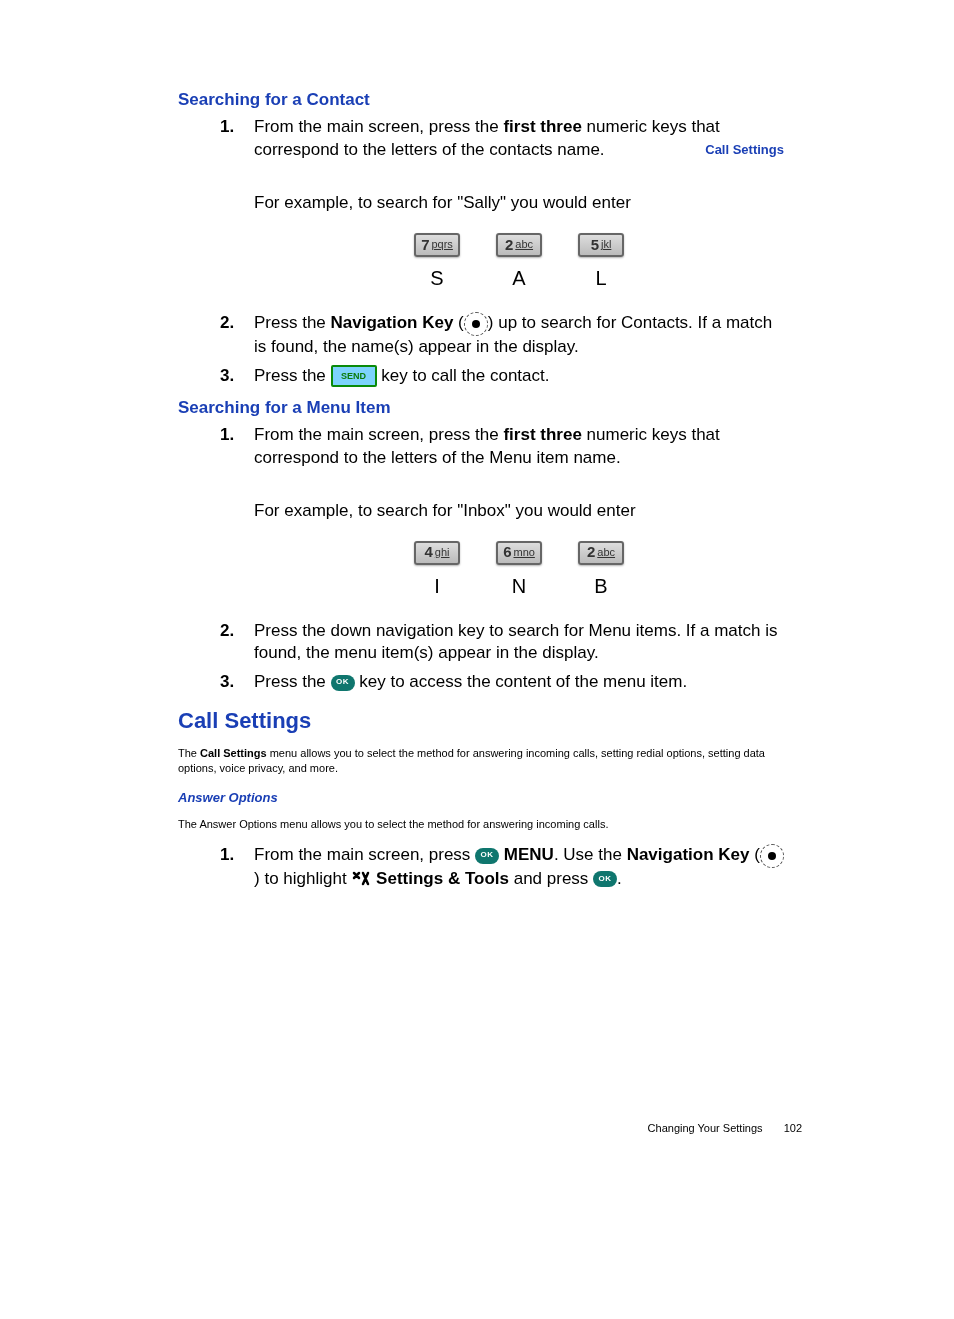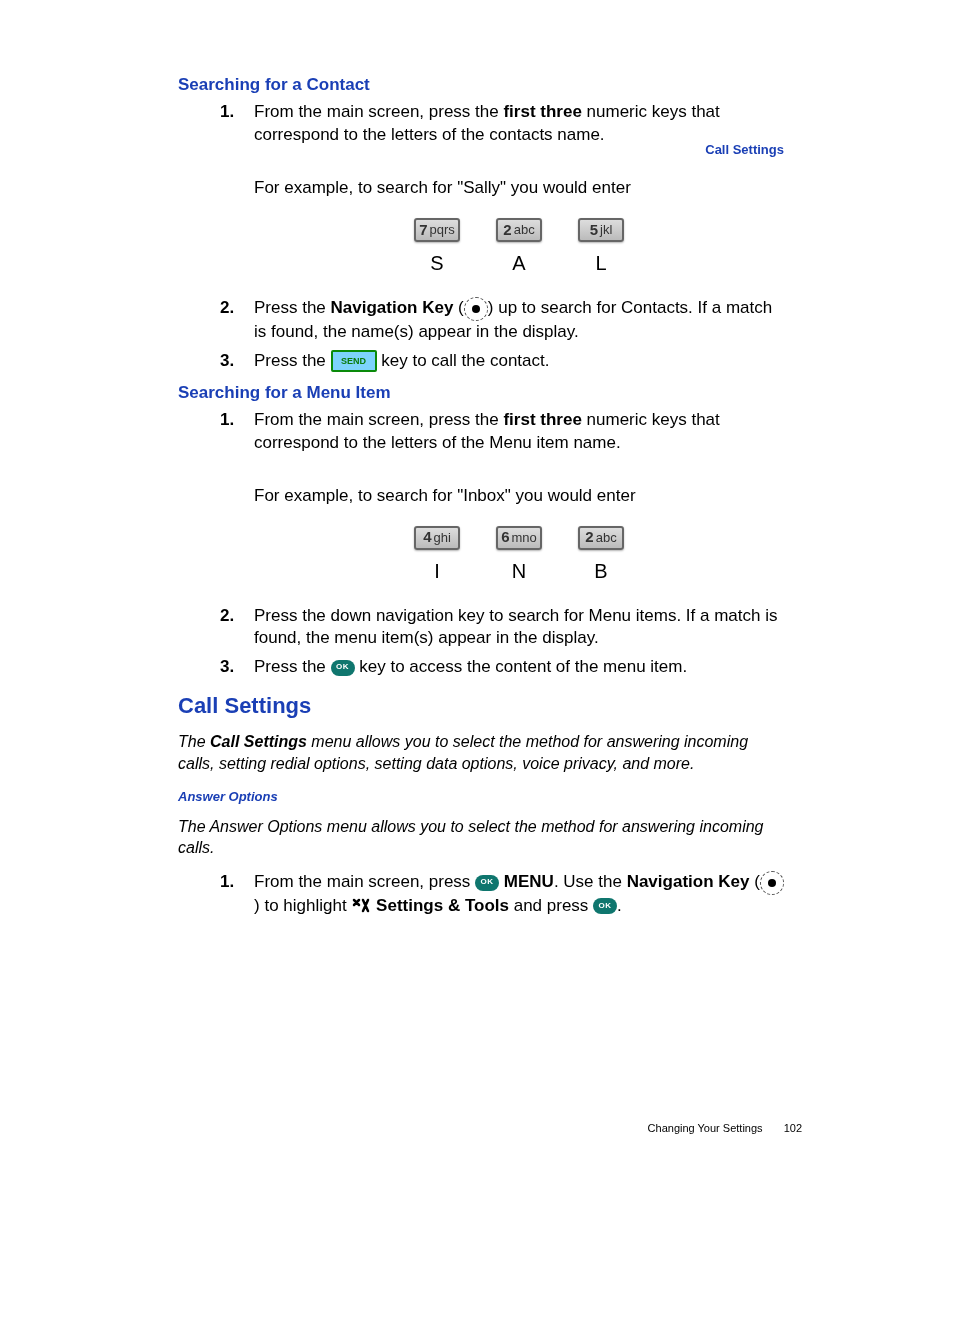--- a/index.html
+++ b/index.html
@@ -23,21 +23,21 @@
     font-size: 13px;
     font-weight: bold;
     color: #1a3fb5;
     font-family: Arial, sans-serif;
   }
   .sub-heading-blue {
     color: #1a3fb5;
     font-weight: bold;
     font-size: 17px;
     font-family: Arial, sans-serif;
-    margin-top: 15px;
+    margin-top: 30px;
     margin-bottom: 6px;
   }
   .section-heading-blue {
     color: #1a3fb5;
     font-weight: bold;
     font-size: 22px;
     font-family: Arial, sans-serif;
     margin-top: 14px;
     margin-bottom: 6px;
   }
@@ -61,24 +61,23 @@
     line-height: 1.35;
     margin-bottom: 6px;
   }
   ol.steps > li .num {
     position: absolute;
     left: 0;
     top: 0;
     font-weight: bold;
   }
   p.body {
-    font-size: 16px;
+    font-size: 11px;
     line-height: 1.35;
     margin: 12px 0;
-    font-style: italic;
   }
   .indent-example {
     margin-left: 76px;
     margin-top: 24px;
     margin-bottom: 18px;
     font-size: 17px;
   }
   .key-row {
     display: flex;
     justify-content: center;
@@ -107,21 +106,22 @@
     padding: 0 3px;
     box-sizing: border-box;
   }
   .phone-key .digit {
     font-size: 15px;
     font-weight: bold;
     font-family: "Arial Narrow", sans-serif;
     margin-right: 2px;
   }
   .phone-key .letters {
-    font-size: 13px;
+    font-size: 11px;
+    text-decoration: underline;
   }
   .key-letter {
     font-size: 20px;
     font-family: Arial, sans-serif;
   }
   .nav-key-icon {
     width: 22px;
     height: 22px;
     border: 1px dashed #555;
     border-radius: 50%;

